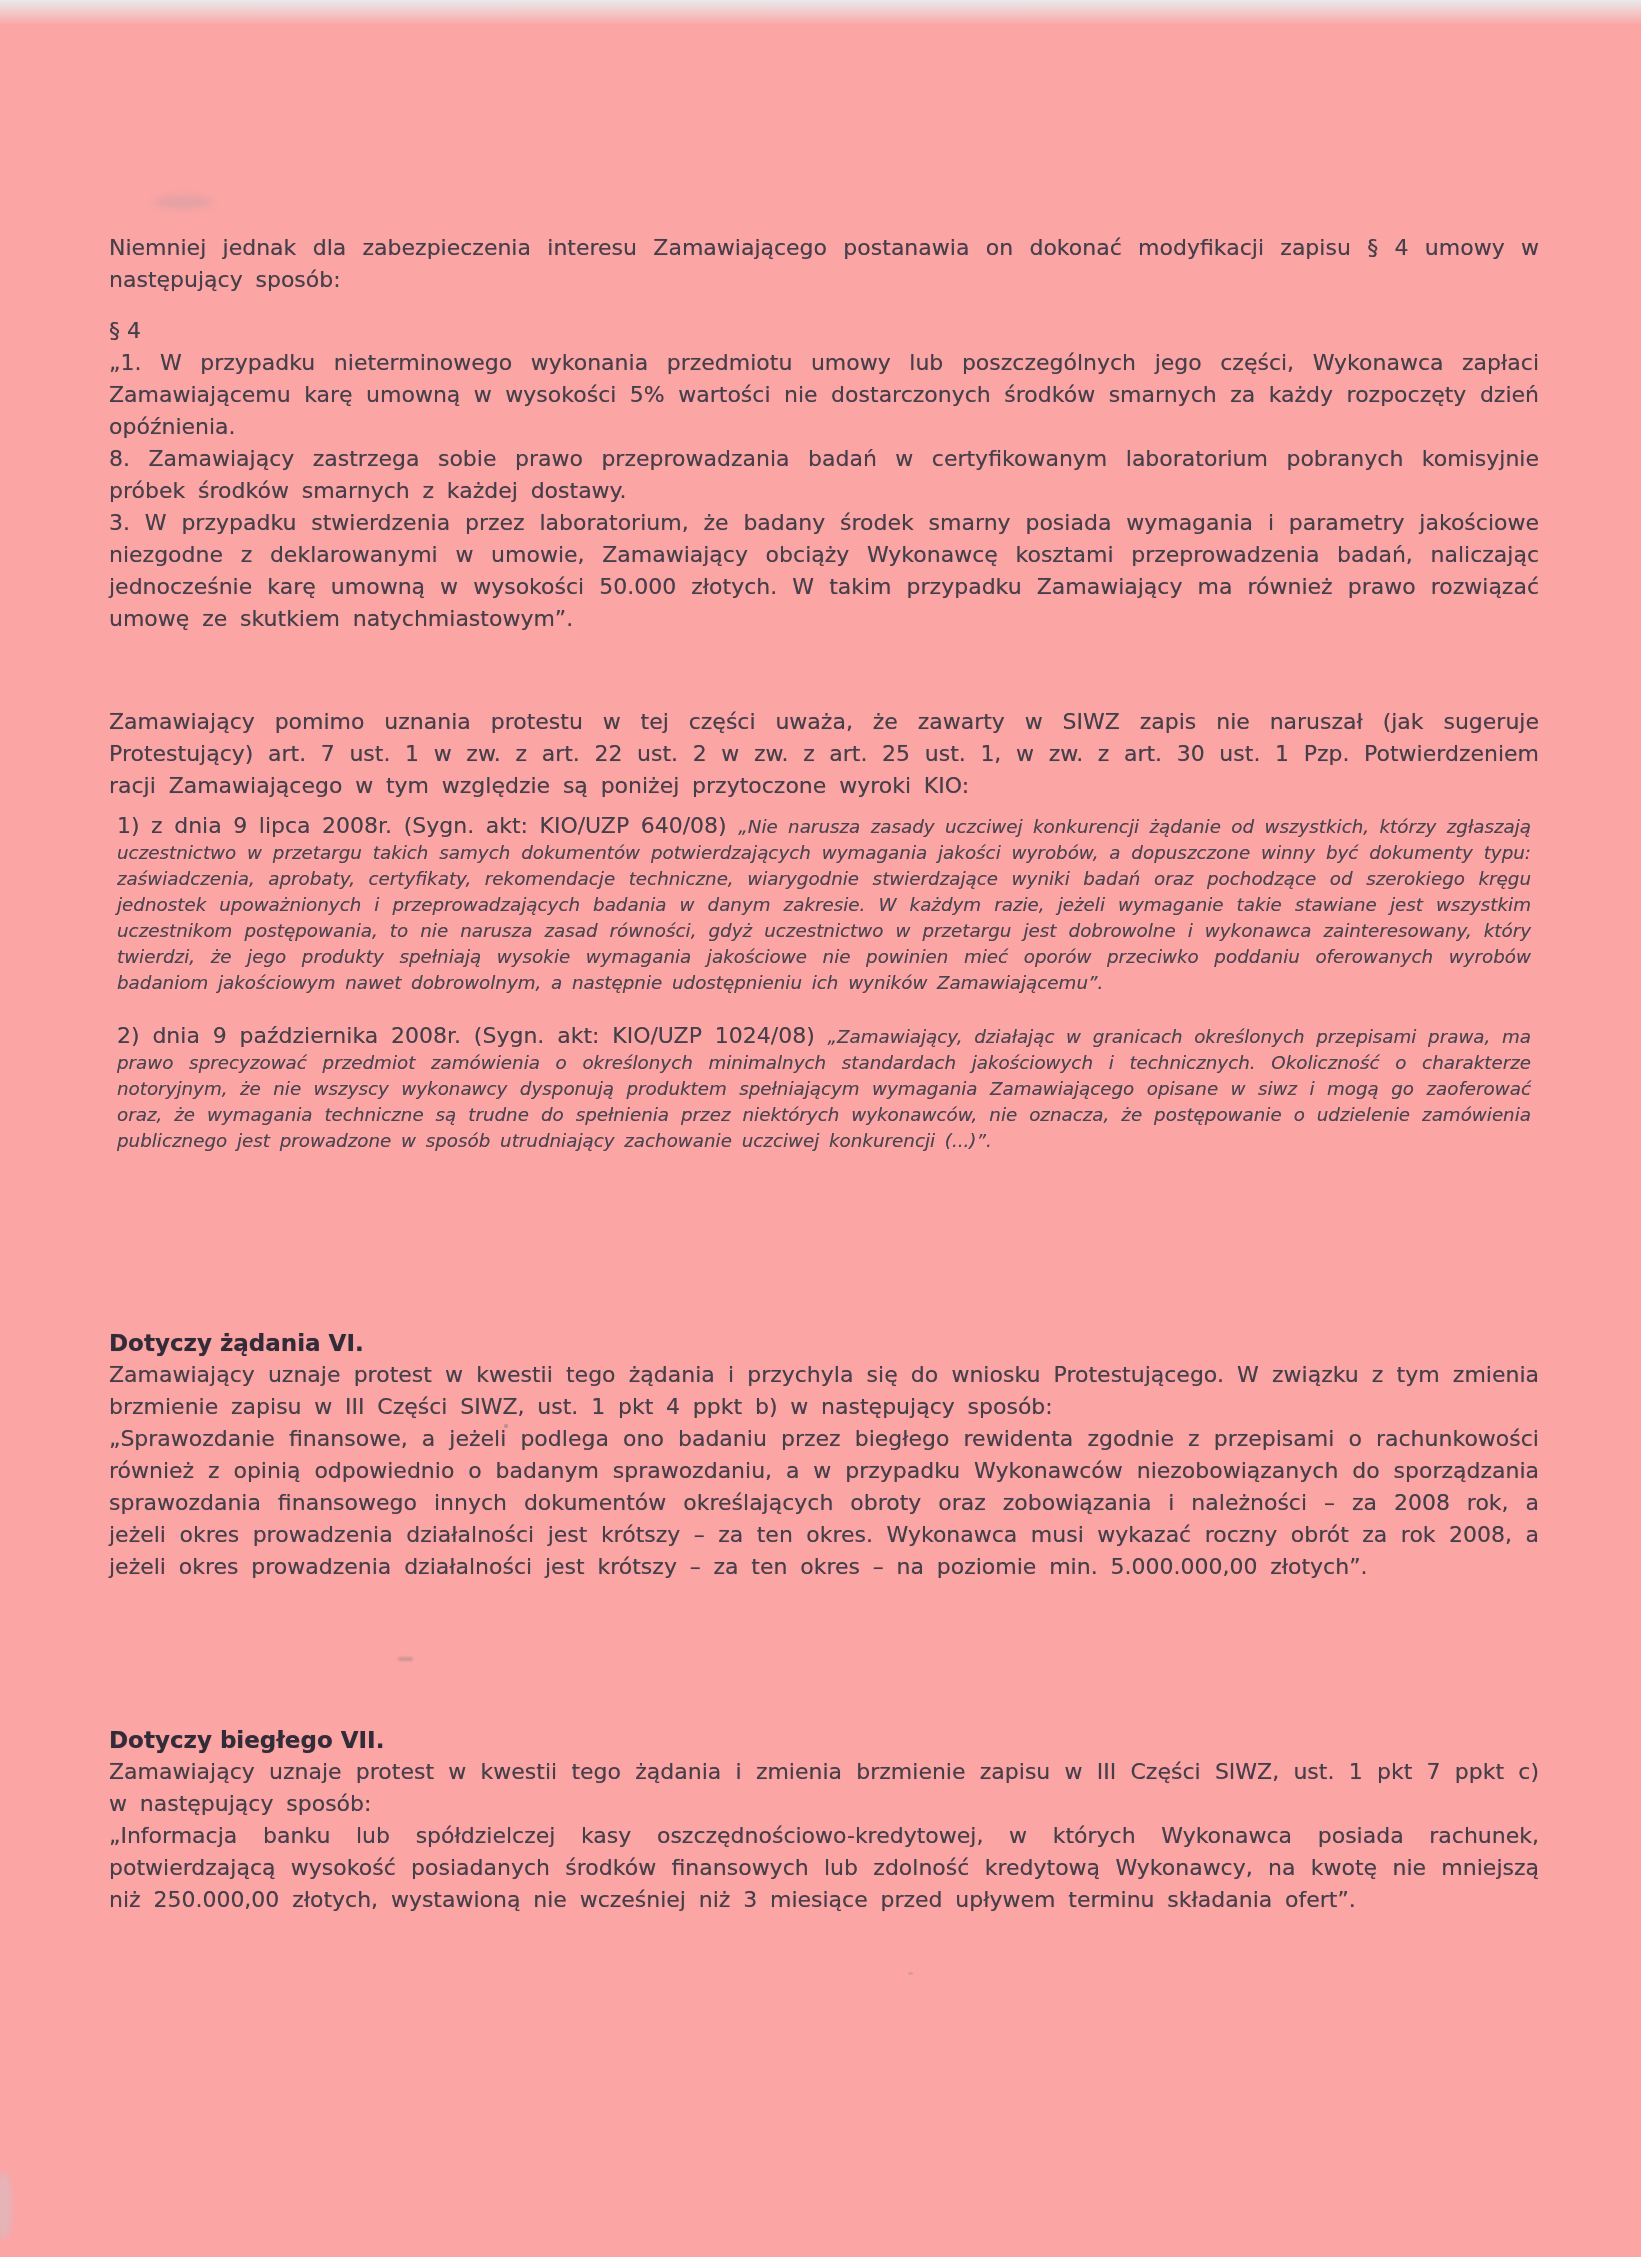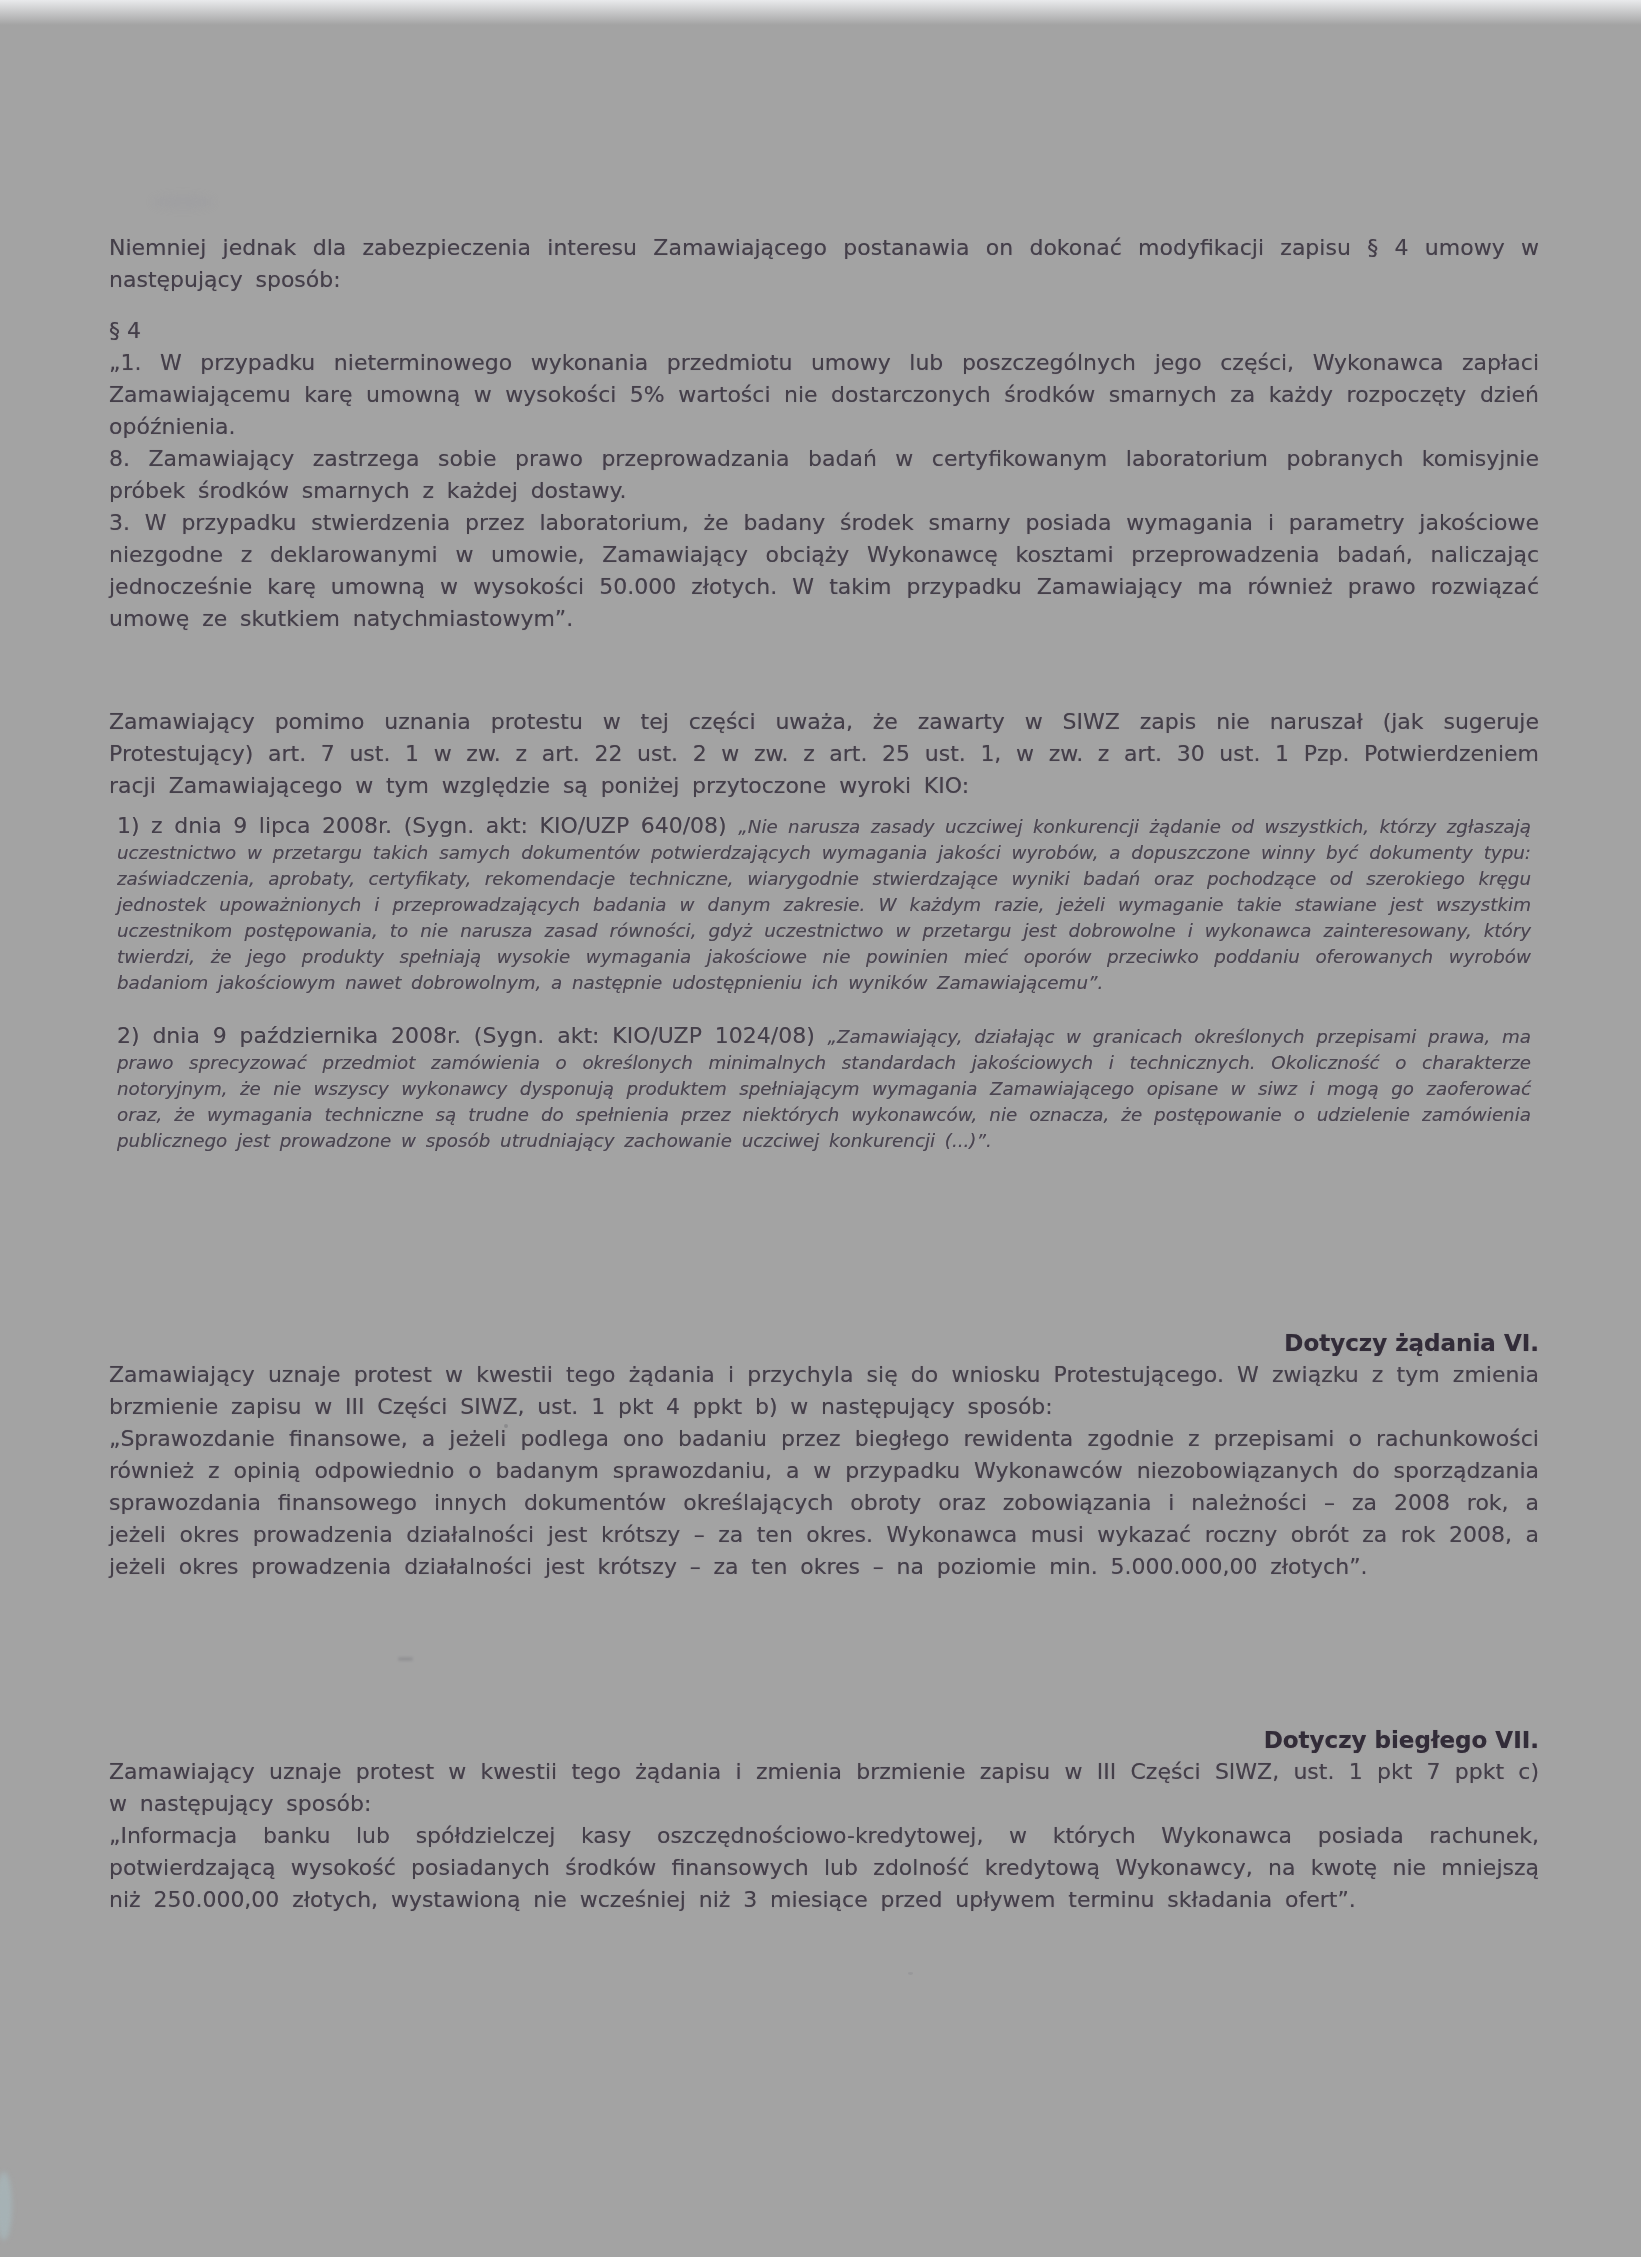--- a/index.html
+++ b/index.html
@@ -4,21 +4,21 @@
 <style>
   html, body {
     margin: 0;
     padding: 0;
     background: #ffffff;
   }
   .page {
     position: relative;
     width: 1641px;
     height: 2257px;
-    background: #a3a3a3;
+    background: #fca5a5;
     overflow: hidden;
     font-family: "DejaVu Sans", "Liberation Sans", sans-serif;
     color: #443f49;
   }
   .top-shade {
     position: absolute;
     top: 0; left: 0; right: 0;
     height: 25px;
     background: linear-gradient(#e9eaec, rgba(255,255,255,0));
   }
@@ -57,21 +57,20 @@
     font-style: italic;
     color: #4a4550;
   }
   .heading {
     font-size: 23px;
     line-height: 32px;
     font-weight: bold;
     color: #322c38;
     margin: 0 0 0 0;
     text-shadow: 0 0 0.7px rgba(50,35,60,0.5);
-    text-align: right;
   }
   .vi-par, .vii-par { margin: 0; }
   .smudge {
     position: absolute;
     border-radius: 50%;
     pointer-events: none;
   }
   .smudge-1 {
     left: 153px; top: 195px; width: 60px; height: 13.5px;
     background: rgba(150,150,160,0.22);

